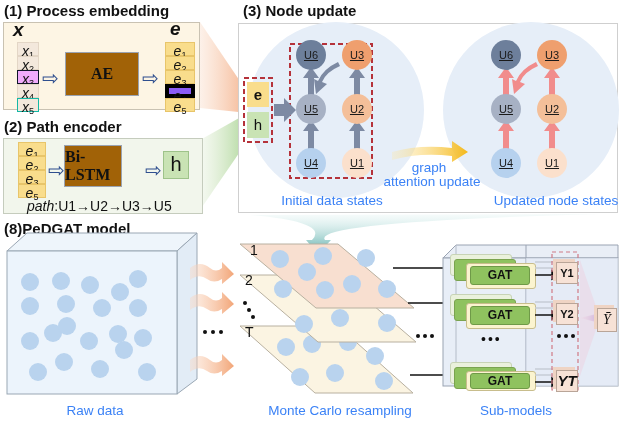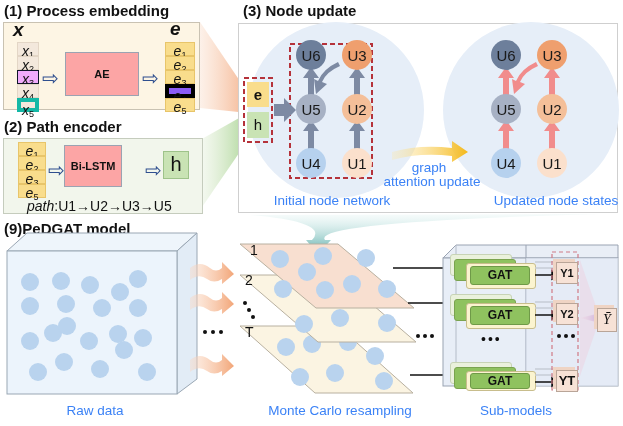--- a/index.html
+++ b/index.html
@@ -2,22 +2,22 @@
 <html><head>
 <meta charset="utf-8">
 <style>
   html, body { margin:0; padding:0; background:#ffffff; }
   body { width:623px; height:426px; position:relative; overflow:hidden; font-family:"Liberation Sans", sans-serif; color:#111; }
   .abs { position:absolute; }
   .title { font-weight:bold; font-size:15px; }
   .panel { position:absolute; box-sizing:border-box; }
   .cell { position:absolute; box-sizing:border-box; font-style:italic; font-size:14px; text-align:center; line-height:16px; }
   .cell sub { font-style:normal; font-size:9px; vertical-align:baseline; position:relative; top:2px; }
-  .box { position:absolute; box-sizing:border-box; background:#fca5a5; border:1px solid #9aa3b2; font-weight:bold; font-size:11px; display:flex; align-items:center; justify-content:center; }
-  .node { position:absolute; width:30px; height:30px; border-radius:50%; font-size:15px; display:flex; align-items:center; justify-content:center; color:#1a1a1a; }
+  .box { position:absolute; box-sizing:border-box; background:#a16207; border:1px solid #9aa3b2; font-weight:bold; font-size:16px; display:flex; align-items:center; justify-content:center;font-family:Liberation Serif, serif; }
+  .node { position:absolute; width:30px; height:30px; border-radius:50%; font-size:11px; display:flex; align-items:center; justify-content:center; color:#1a1a1a;text-decoration:underline; }
   .caption { font-size:13.5px; color:#3b82f6; text-align:center; }
   svg { position:absolute; left:0; top:0; overflow:visible; }
 </style>
 </head>
 <body>
 
 <div class="abs title" style="left:4px;top:2px;">(1) Process embedding</div>
 
 <svg width="623" height="426">
   <defs>
@@ -52,21 +52,21 @@
 
 <div class="panel" style="left:3px;top:22px;width:197px;height:88px;background:#fdf5e4;border:1px solid #c9c2b2;"></div>
 <div class="abs" style="left:13px;top:19px;font-weight:bold;font-style:italic;font-size:19px;">x</div>
 <div class="abs" style="left:170px;top:18px;font-weight:bold;font-style:italic;font-size:19px;">e</div>
 
 <div>
   <div class="cell" style="left:17px;top:42px;width:22px;height:14px;background:#f3e8dc;border:1px solid #e3d6c6;">x<sub>1</sub></div>
   <div class="cell" style="left:17px;top:56px;width:22px;height:14px;background:#f3e8dc;border:1px solid #e3d6c6;">x<sub>2</sub></div>
   <div class="cell" style="left:17px;top:70px;width:22px;height:14px;background:#f0abfc;border:1px solid #0f172a;">x<sub>3</sub></div>
   <div class="cell" style="left:17px;top:84px;width:22px;height:14px;background:#f3e8dc;border:1px solid #e3d6c6;text-align:center;">x<sub>4</sub></div>
-  <div class="cell" style="left:17px;top:98px;width:22px;height:14px;background:#f3e8dc;border:4px solid #14b8a6;">x<sub>5</sub></div>
+  <div class="cell" style="left:17px;top:98px;width:22px;height:14px;background:#f3e8dc;border:1px solid #14b8a6;">x<sub>5</sub></div>
 </div>
 
 <div class="abs" style="left:42px;top:66px;font-size:20px;color:#2f4f8f;">⇨</div>
 <div class="box" style="left:65px;top:52px;width:74px;height:44px;">AE</div>
 <div class="abs" style="left:142px;top:66px;font-size:20px;color:#2f4f8f;">⇨</div>
 
 <div>
   <div class="cell" style="left:165px;top:42px;width:30px;height:14px;background:#f9dd8c;border:1px solid #e8c56a;">e<sub>1</sub></div>
   <div class="cell" style="left:165px;top:56px;width:30px;height:14px;background:#f9dd8c;border:1px solid #e8c56a;">e<sub>2</sub></div>
   <div class="cell" style="left:165px;top:70px;width:30px;height:14px;background:#f9dd8c;border:1px solid #e8c56a;">e<sub>3</sub></div>
@@ -135,24 +135,24 @@
 
 <div class="node" style="left:491px;top:40px;background:#6d7f9b;">U6</div>
 <div class="node" style="left:537px;top:40px;background:#ef9f6e;">U3</div>
 <div class="node" style="left:491px;top:94px;background:#a7b1c4;">U5</div>
 <div class="node" style="left:537px;top:94px;background:#f4bf99;">U2</div>
 <div class="node" style="left:491px;top:148px;background:#b6d1ee;">U4</div>
 <div class="node" style="left:537px;top:148px;background:#fbe0cc;">U1</div>
 
 <div class="abs caption" style="left:404px;top:160px;width:50px;">graph</div>
 <div class="abs caption" style="left:372px;top:174px;width:120px;">attention update</div>
-<div class="abs caption" style="left:262px;top:193px;width:140px;">Initial node network</div>
+<div class="abs caption" style="left:262px;top:193px;width:140px;">Initial data states</div>
 <div class="abs caption" style="left:486px;top:193px;width:140px;">Updated node states</div>
 
-<div class="abs title" style="left:4px;top:220px;">(9)PeDGAT model</div>
+<div class="abs title" style="left:4px;top:220px;">(8)PeDGAT model</div>
 
 <svg width="623" height="426">
 
   <path d="M250,215 Q330,222 312,240 L306,240 L318,254 L331,240 L325,240 Q310,222 600,214 Z" fill="url(#gTeal)" opacity="0.75"></path>
 
   <g>
     <polygon points="7,251 27,233 197,233 177,251" fill="#eef5fb" stroke="#9aa7b4" stroke-width="1"></polygon>
     <polygon points="177,251 197,233 197,379 177,394" fill="#e2ecf6" stroke="#9aa7b4" stroke-width="1"></polygon>
     <rect x="7" y="251" width="170" height="143" fill="#ecf4fc" stroke="#9aa7b4" stroke-width="1"></rect>
   </g>
@@ -285,21 +285,21 @@
   <polygon points="580,260 600,318 580,376" fill="#f0c6d8" opacity="0.35"></polygon>
   <g fill="#111">
     <circle cx="559" cy="336" r="2"></circle>
       <circle cx="566" cy="336" r="2"></circle>
       <circle cx="573" cy="336" r="2"></circle>
   </g>
 </svg>
 
 <div class="abs" style="left:556px;top:262px;width:20px;height:20px;background:#f7e2d6;border:1px solid #b9a598;box-shadow:-3px -3px 0 #efd4c4;font-weight:bold;font-size:11px;text-align:center;line-height:20px;">Y1</div>
 <div class="abs" style="left:556px;top:303px;width:20px;height:20px;background:#f7e2d6;border:1px solid #b9a598;box-shadow:-3px -3px 0 #efd4c4;font-weight:bold;font-size:11px;text-align:center;line-height:20px;">Y2</div>
-<div class="abs" style="left:556px;top:370px;width:20px;height:20px;background:#f7e2d6;border:1px solid #b9a598;box-shadow:-3px -3px 0 #efd4c4;font-weight:bold;font-size:13px;text-align:center;line-height:20px;">YT</div>
+<div class="abs" style="left:556px;top:370px;width:20px;height:20px;background:#f7e2d6;border:1px solid #b9a598;box-shadow:-3px -3px 0 #efd4c4;font-weight:bold;font-size:15px;text-align:center;line-height:20px;font-style:italic;">YT</div>
 <div class="abs" style="left:597px;top:308px;width:18px;height:22px;background:#f7e2d6;border:1px solid #b9a598;box-shadow:-3px -3px 0 #efd4c4;font-style:italic;font-family:'Liberation Serif', serif;font-size:14px;text-align:center;line-height:22px;">Ȳ</div>
 
 <div class="abs" style="left:250px;top:242px;font-size:14px;">1</div>
 <div class="abs" style="left:245px;top:272px;font-size:14px;">2</div>
 <div class="abs" style="left:245px;top:324px;font-size:14px;">T</div>
 
 <div class="abs caption" style="left:40px;top:403px;width:110px;">Raw data</div>
 <div class="abs caption" style="left:260px;top:403px;width:160px;">Monte Carlo resampling</div>
 <div class="abs caption" style="left:461px;top:403px;width:110px;">Sub-models</div>
 

